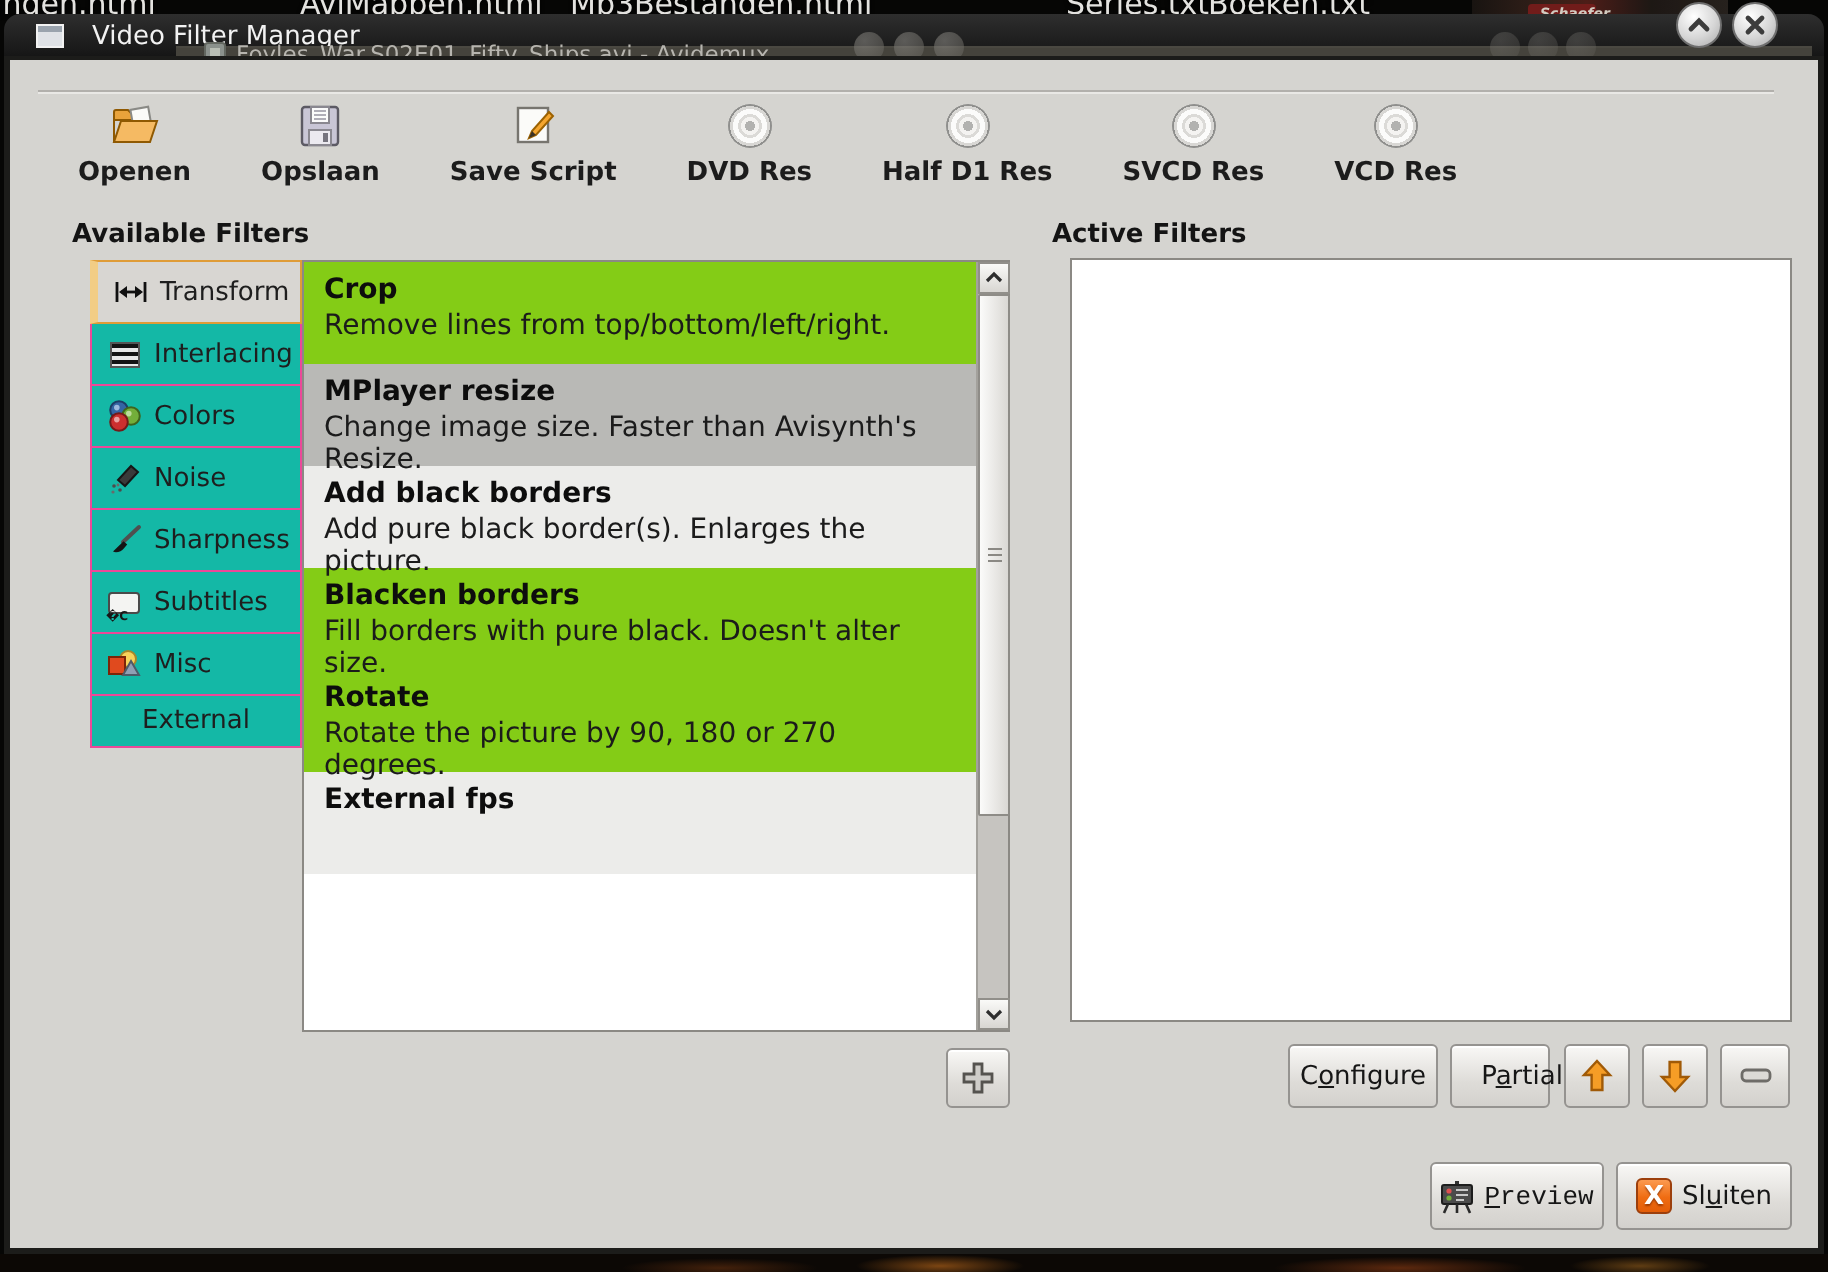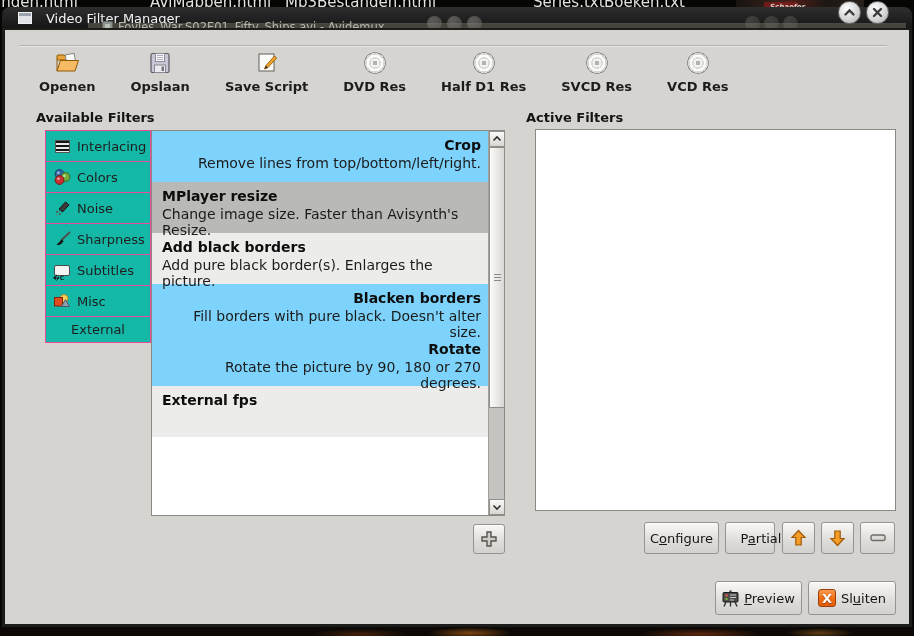--- a/index.html
+++ b/index.html
@@ -68,21 +68,21 @@
   .tabico { width:18px; height:17px; display:inline-flex; align-items:center; justify-content:center; flex:0 0 18px; }
   .interlace { width:15px; height:13px; background:repeating-linear-gradient(#141414 0 2px, #e8e8e8 2px 4px); border:1px solid #555; }
   .subt { position:relative; width:16px; height:11px; background:#f4f4f2; border:1px solid #4a4a4a; border-radius:2px; }
   .subt::after { content:"\25B8ABC"; position:absolute; left:-2px; top:8px; font-size:6px; letter-spacing:0; color:#171717; font-weight:bold; }
 
   
   .flist-box { position:absolute; left:148px; top:130px; width:354px; height:386px; border:1px solid #8b8984; background:#fff; }
   .flist { position:absolute; left:0; top:0; width:337px; height:384px; overflow:hidden; }
   .frow { height:51px; padding:6px 8px 0 10px; }
   .frow.alt { background:#ececea; }
-  .frow.white { background:#7dd3fc;text-align:right; }
+  .frow.white { background:#84cc16; }
   .frow.selected { background:#b9b9b6; }
   .fname { font-size:14px; font-weight:bold; color:#0d0d0d; }
   .fdesc { font-size:14px; color:#1b1b1b; margin-top:2px; }
 
   .scrollbar { position:absolute; right:0; top:0; width:16px; height:384px; background:#c6c4c0; border-left:1px solid #a3a19c; }
   .sb-btn { position:absolute; left:0; width:16px; height:16px;
             background:linear-gradient(#fafaf8,#d8d6d2); border:1px solid #918f8a;
             display:flex; align-items:center; justify-content:center; }
   .sb-thumb { position:absolute; left:0; top:16px; width:16px; height:261px;
               background:linear-gradient(90deg,#fbfbfa,#dad8d4); border:1px solid #8e8c87; border-radius:1px; }
@@ -207,20 +207,30 @@
             <span class="disc"></span>
           </span>
         <span class="tlabel">VCD Res</span>
       </div>
     </div>
 
     <span class="section-label" style="left:31px; top:80px;">Available Filters</span>
     <span class="section-label" style="left:521px; top:80px;">Active Filters</span>
 
     <div class="tabs" style="top:101px; left:40px;">
+      <div class="tab selected">
+        <span class="tabico">
+          <svg width="17" height="12" viewBox="0 0 17 12">
+            <path d="M1.5 1 V11 M15.5 1 V11" stroke="#101010" stroke-width="1.4"></path>
+            <path d="M3.5 6 H13.5" stroke="#101010" stroke-width="1.4"></path>
+            <path d="M2.5 6 L6.5 3 V9 Z M14.5 6 L10.5 3 V9 Z" fill="#101010"></path>
+          </svg>
+        </span>
+        <span>Transform</span>
+      </div>
       <div class="tab">
         <span class="tabico">
             <span class="interlace"></span>
           </span>
         <span>Interlacing</span>
       </div>
       <div class="tab">
         <span class="tabico">
           <svg width="17" height="16" viewBox="0 0 17 16">
             <circle cx="5.5" cy="5" r="4.4" fill="#3465a4" stroke="#1c3d66"></circle>
@@ -341,21 +351,21 @@
       <svg width="17" height="18" viewBox="0 0 17 18">
         <path d="M8.5 16.5 L2 9.5 H5.8 V2 H11.2 V9.5 H15 Z" fill="#f59d26" stroke="#a05a07" stroke-width="1.2"></path>
       </svg>
     </div>
     <div class="btn" style="left:855px; top:492px; width:35px; height:32px;">
       <svg width="16" height="8" viewBox="0 0 16 8">
         <rect x="1" y="1" width="14" height="5.5" rx="2" fill="#dcdad6" stroke="#6e6c68" stroke-width="1.4"></rect>
       </svg>
     </div>
 
-    <div class="btn" style="left:710px; top:551px; width:87px; height:34px;">
+    <div class="btn" style="left:710px; top:551px; width:87px; height:34px;font-family:Liberation Mono, monospace;">
       <svg width="17" height="17" viewBox="0 0 17 17">
         <rect x="7.5" y="0.5" width="2" height="2" fill="#333"></rect>
         <rect x="1" y="2.5" width="15" height="9.5" rx="1" fill="#4b4b4b" stroke="#1d1d1d"></rect>
         <circle cx="4.5" cy="5.5" r="1.3" fill="#e05050"></circle>
         <circle cx="4.5" cy="9" r="1.3" fill="#74ae3a"></circle>
         <path d="M8 5 h6 M8 7.5 h6 M8 10 h4" stroke="#c9c9c9" stroke-width="1"></path>
         <path d="M4 12 L2 16.5 M13 12 L15 16.5 M8.5 12 V16.5" stroke="#2a2a2a" stroke-width="1.3"></path>
       </svg>
       <span><span></span><u>P</u><span>review</span></span>
     </div>

